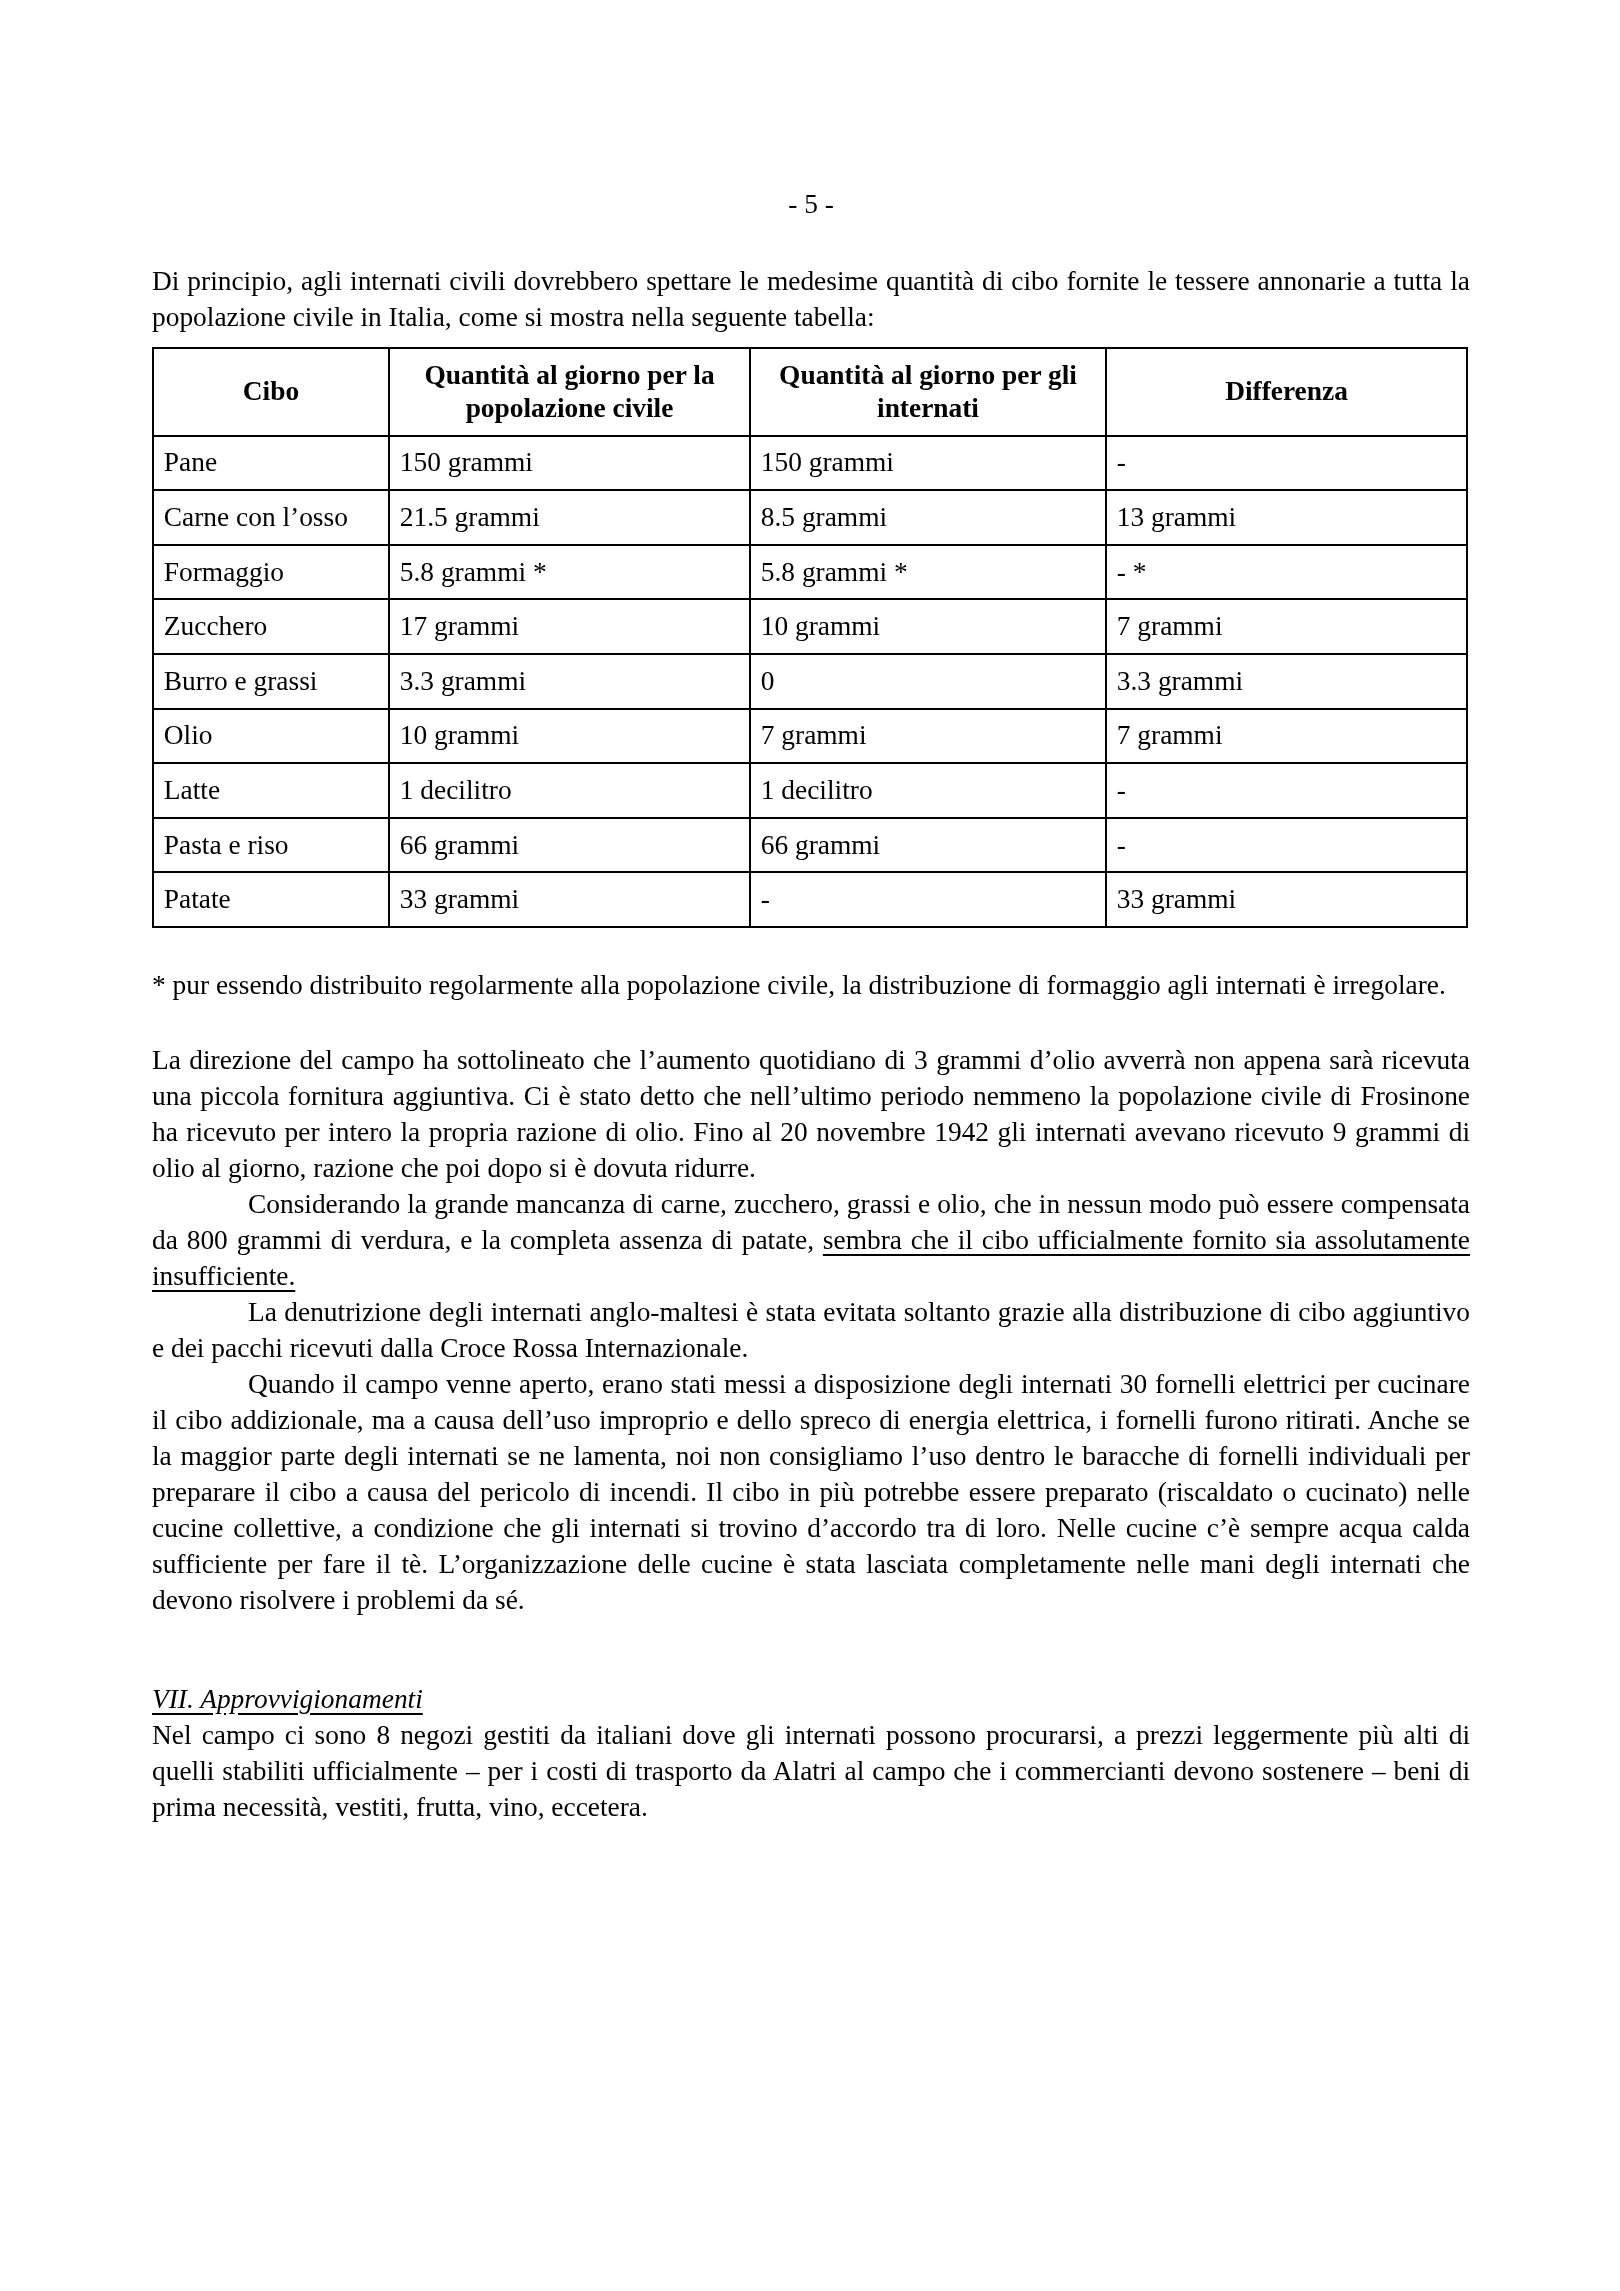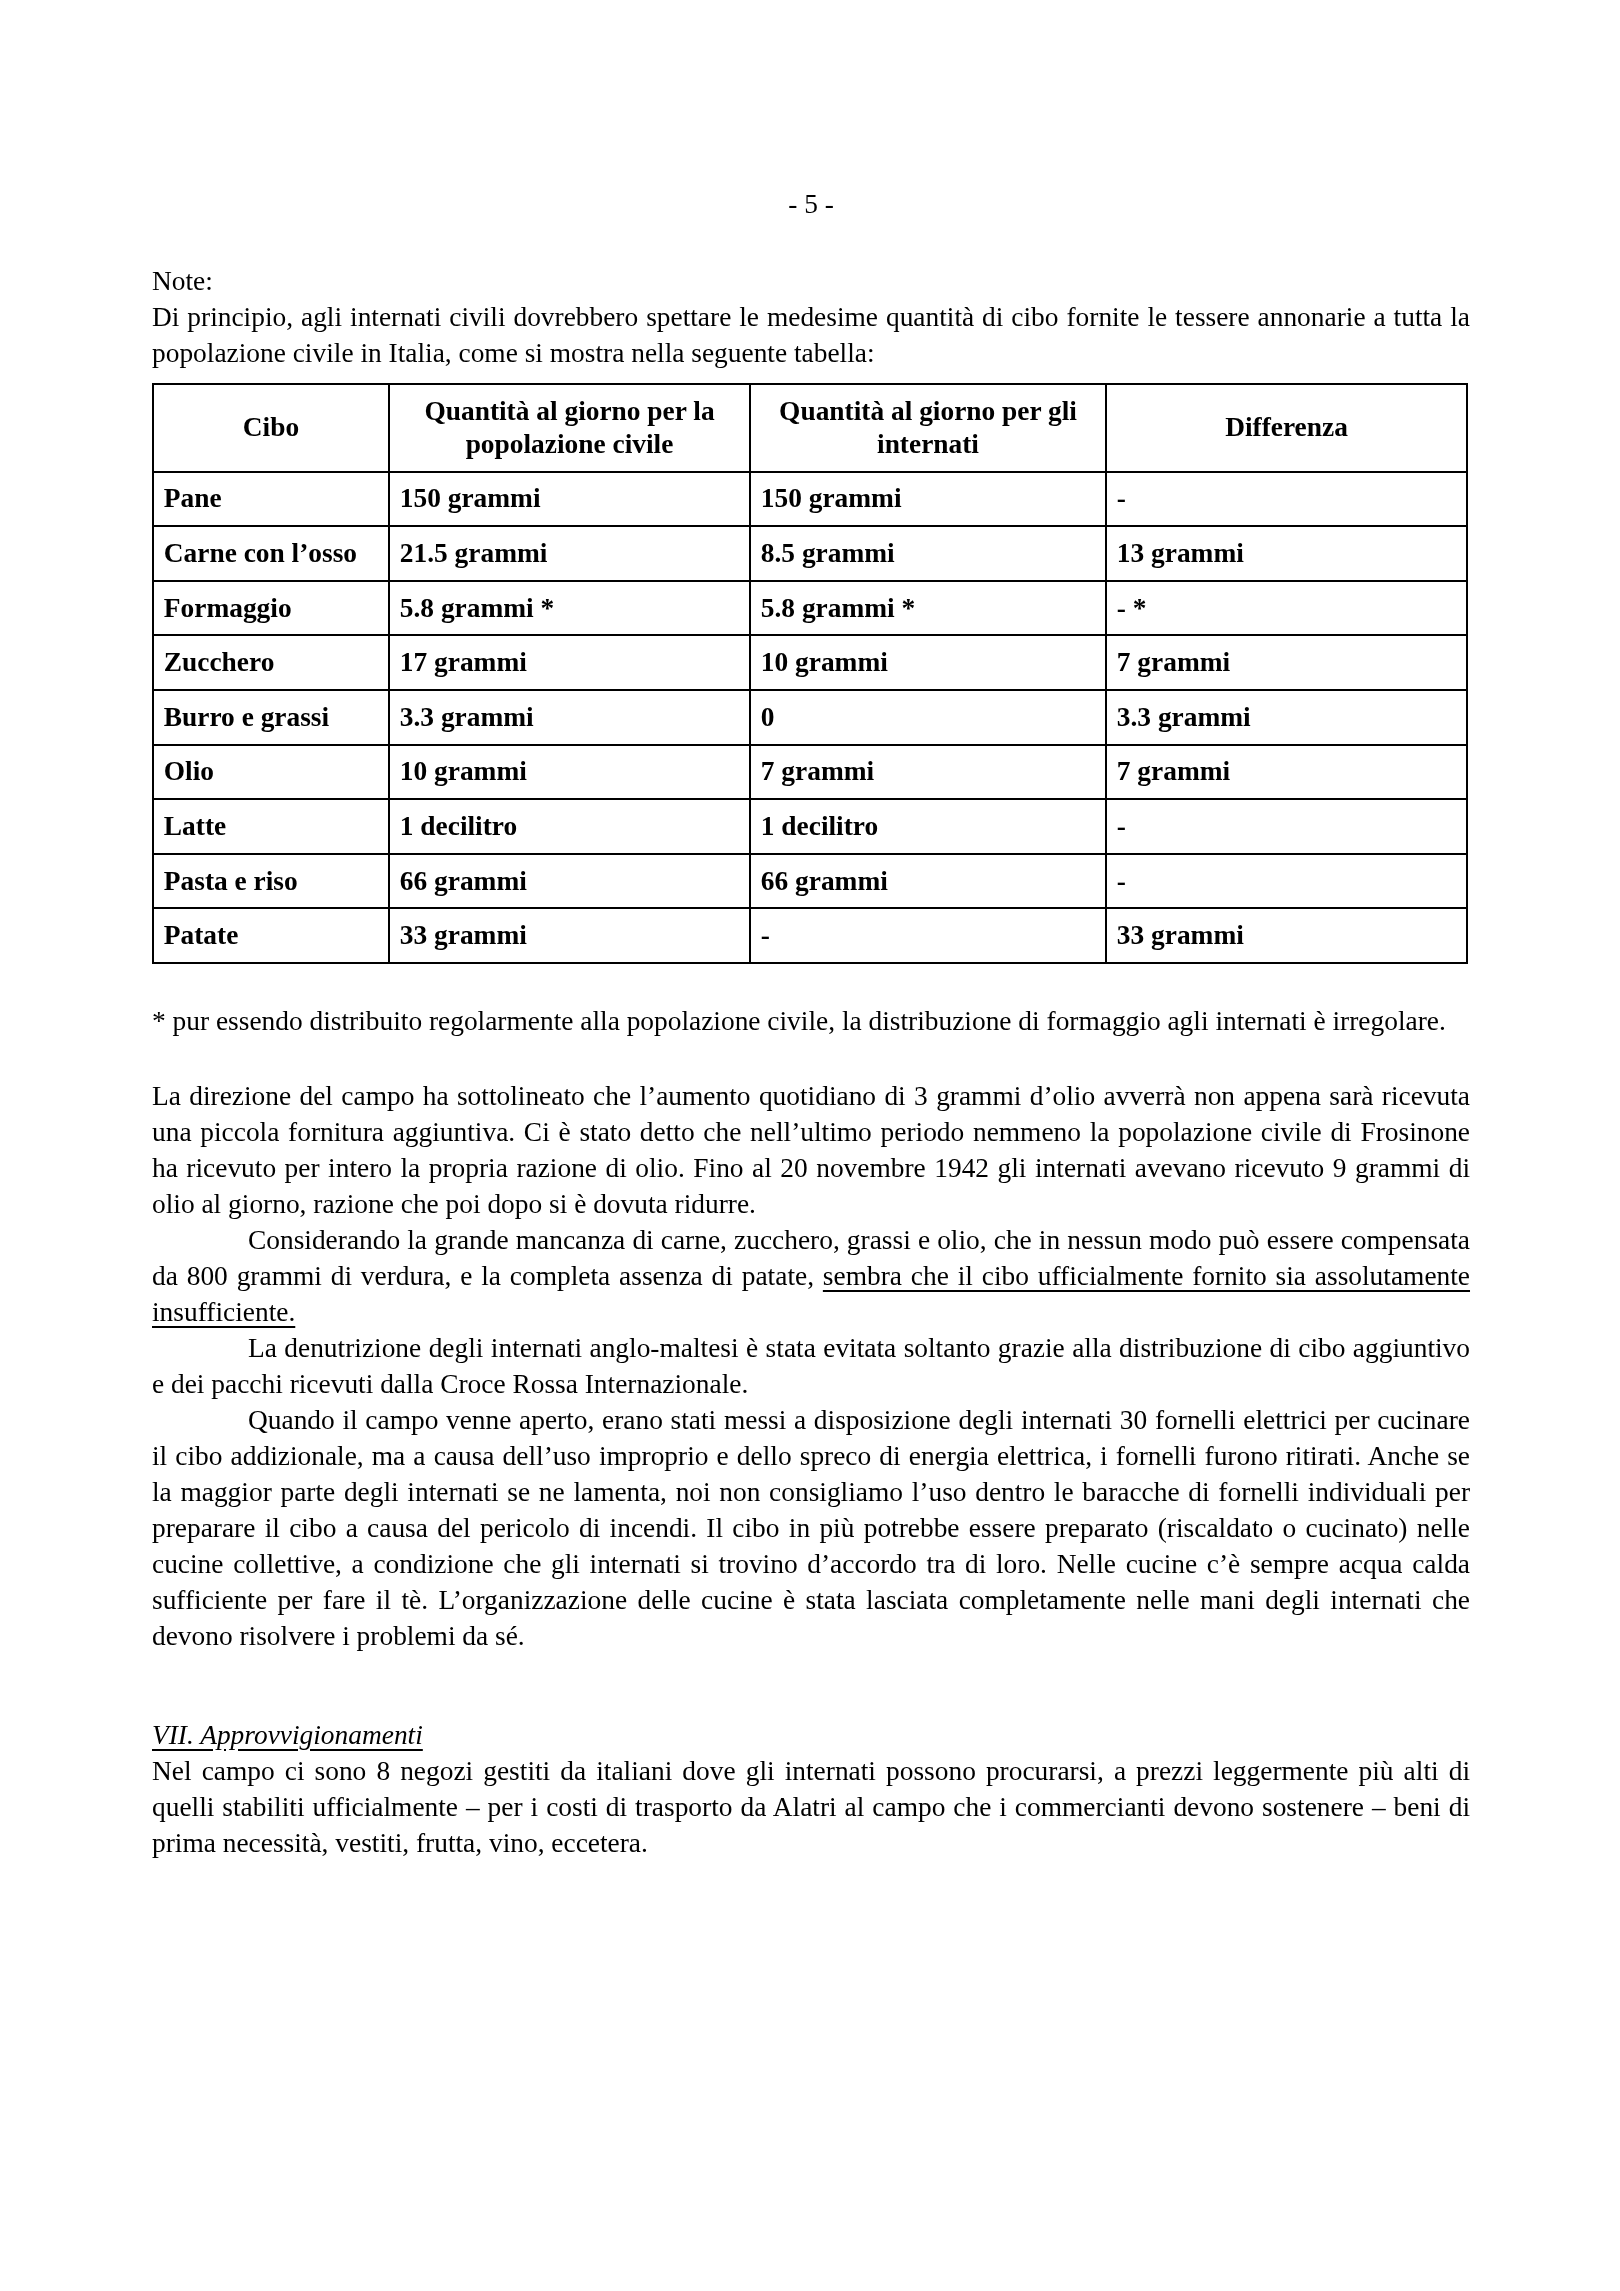--- a/index.html
+++ b/index.html
@@ -55,21 +55,21 @@
   table.ration th {
     border-bottom-width: 2.9px;
     font-weight: bold;
     text-align: center;
     vertical-align: middle;
     font-size: 27.4px;
     line-height: 33px;
     padding: 9.8px 7.8px;
   }
   table.ration td {
-    font-weight: bold;
+    font-weight: normal;
     text-align: left;
     vertical-align: middle;
     font-size: 27.4px;
     line-height: 35px;
     padding: 8.8px 9.8px;
   }
   .footnote {
     margin-bottom: 39px;
   }
   .heading {
@@ -83,21 +83,20 @@
   }
 </style>
 </head>
 <body>
 
 <div class="page">
   <div class="content">
 
     <div class="page-number">- 5 -</div>
 
-    <p>Note:</p>
     <p>Di principio, agli internati civili dovrebbero spettare le medesime quantità di cibo fornite le tessere annonarie a tutta la popolazione civile in Italia, come si mostra nella seguente tabella:</p>
 
     <table class="ration">
       <colgroup>
         <col style="width:236px">
         <col style="width:361px">
         <col style="width:356px">
         <col style="width:361px">
       </colgroup>
       <thead>

